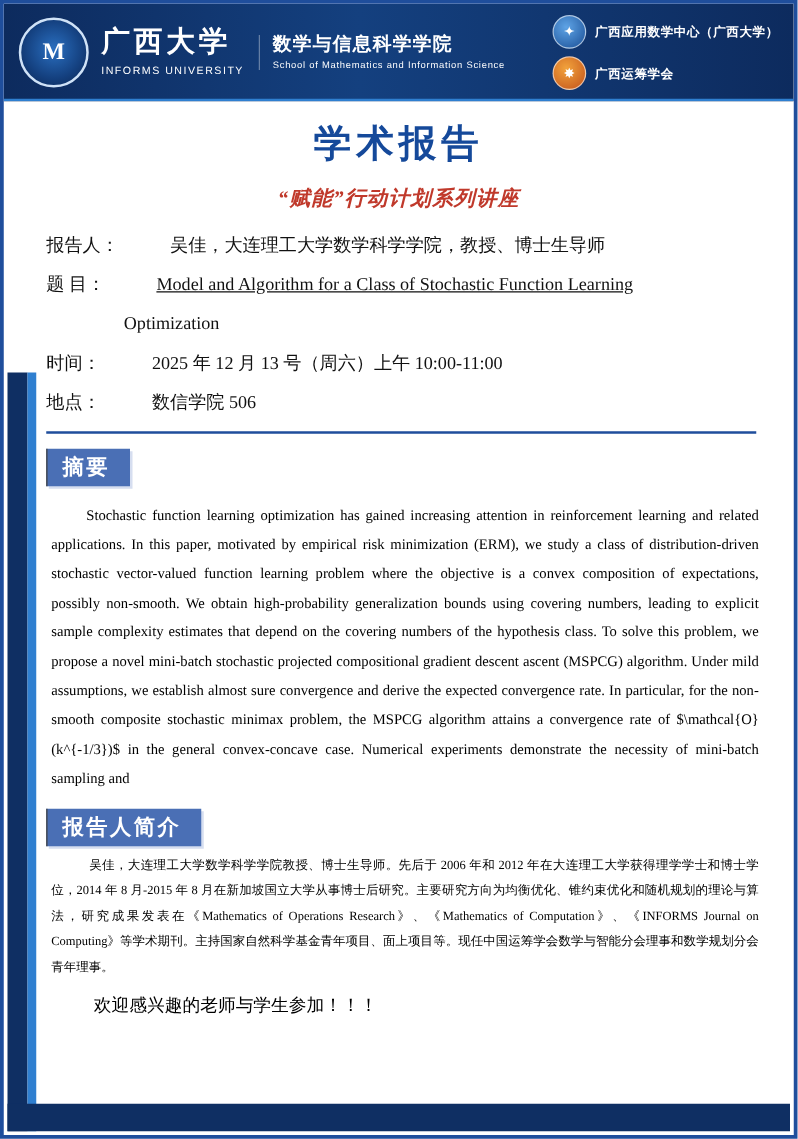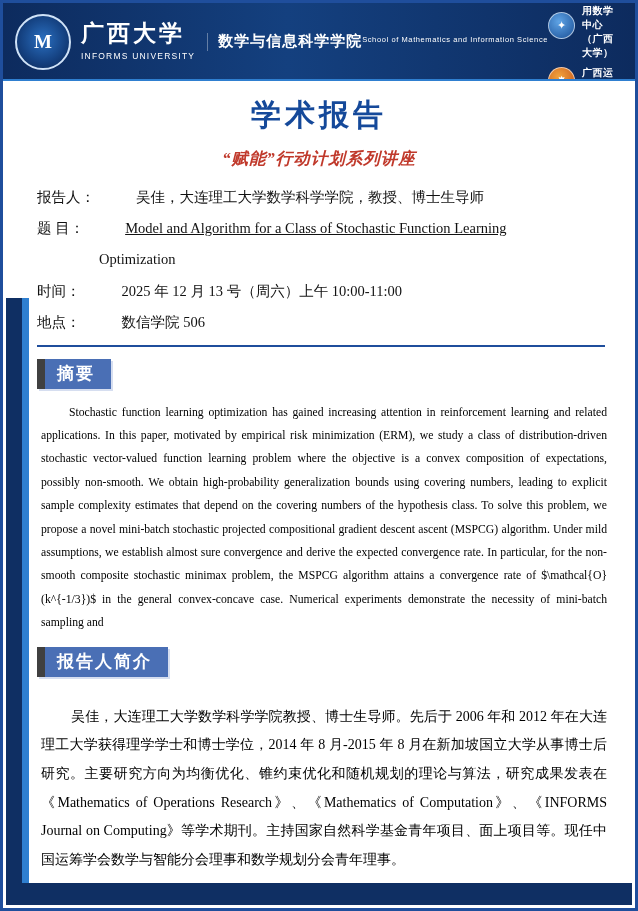--- a/index.html
+++ b/index.html
@@ -95,21 +95,21 @@
   }
   .univ-en {
     font-size: 8.5px;
     letter-spacing: 1.2px;
     font-family: "Liberation Sans", sans-serif;
     margin-top: 2px;
   }
   .school-block {
     margin-left: 12px;
     display: flex;
-    flex-direction: row;
+    flex-direction: column;
     justify-content: center;
     color: #ffffff;
     border-left: 1px solid rgba(255,255,255,0.35);
     padding-left: 10px;
     flex: none;
   }
   .school-cn {
     font-size: 15px;
     font-weight: bold;
     letter-spacing: 1px;
@@ -207,35 +207,35 @@
   
   .section-head {
     display: inline-block;
     margin: 12px 0 0 34px;
     padding: 3px 16px 4px 12px;
     background: #4a6fb5;
     color: #ffffff;
     font-size: 17px;
     font-weight: bold;
     letter-spacing: 2px;
-    border-left: 8px solid #404040;
+    border-left: 1px solid #404040;
     box-shadow: 2px 2px 0 #d6def0;
   }
   .abstract {
     margin: 12px 28px 0 38px;
     font-size: 11.7px;
     line-height: 2.0;
     text-align: justify;
     color: #000000;
     font-family: "Liberation Serif", serif;
   }
   .abstract .indent { display: inline-block; width: 28px; }
   .bio {
-    margin: 26px 28px 0 38px;
-    font-size: 14px;
+    margin: 6px 28px 0 38px;
+    font-size: 10px;
     line-height: 2.05;
     text-align: justify;
     color: #000000;
   }
   .bio .indent { display: inline-block; width: 30px; }
   .welcome {
     margin: 6px 28px 0 72px;
     font-size: 14.2px;
     line-height: 2.0;
     color: #000000;

